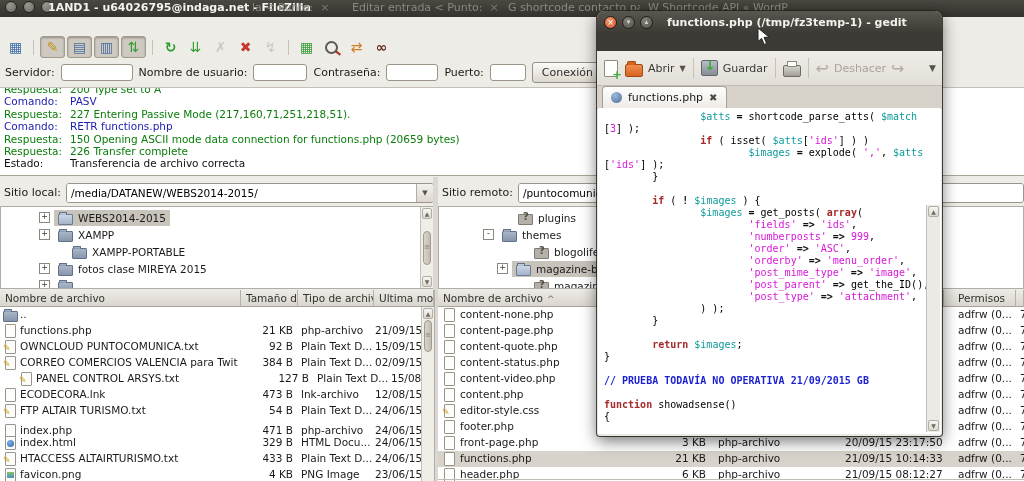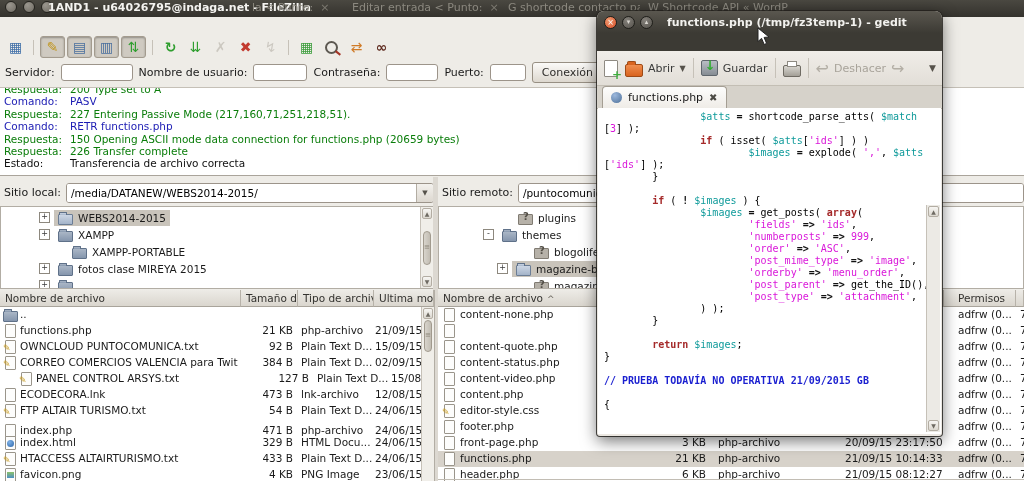--- a/index.html
+++ b/index.html
@@ -449,20 +449,21 @@
     <span class="fi fi-file"></span>
     <span class="cell q-name">content-none.php</span>
     <span class="cell q-size"></span>
     <span class="cell q-type"></span>
     <span class="cell q-date"></span>
     <span class="cell q-perm">adfrw (0...</span>
     <span class="cell q-extra">7</span>
   </div>
         <div class="rrow" style="top: 16px;">
     <span class="fi fi-file"></span>
+    <span class="cell q-name">content-page.php</span>
     <span class="cell q-size"></span>
     <span class="cell q-type"></span>
     <span class="cell q-date"></span>
     <span class="cell q-perm">adfrw (0...</span>
     <span class="cell q-extra">7</span>
   </div>
         <div class="rrow" style="top: 32px;">
     <span class="fi fi-file"></span>
     <span class="cell q-name">content-quote.php</span>
     <span class="cell q-size"></span>
@@ -605,32 +606,33 @@
           <div class="cl"><span class="t-p">                </span><span class="t-k">if</span><span class="t-p"> ( </span><span class="t-f">isset</span><span class="t-p">( </span><span class="t-v">$atts</span><span class="t-p">[</span><span class="t-s">'ids'</span><span class="t-p">] ) )</span></div>
           <div class="cl"><span class="t-p">                        </span><span class="t-v">$images</span><span class="t-p"> </span><span class="t-o">=</span><span class="t-p"> </span><span class="t-f">explode</span><span class="t-p">( </span><span class="t-s">','</span><span class="t-p">, </span><span class="t-v">$atts</span></div>
           <div class="cl"><span class="t-p">[</span><span class="t-s">'ids'</span><span class="t-p">] );</span></div>
           <div class="cl"><span class="t-p">        }</span></div>
           <div class="cl"></div>
           <div class="cl"><span class="t-p">        </span><span class="t-k">if</span><span class="t-p"> ( </span><span class="t-o">!</span><span class="t-p"> </span><span class="t-v">$images</span><span class="t-p"> ) {</span></div>
           <div class="cl"><span class="t-p">                </span><span class="t-v">$images</span><span class="t-p"> </span><span class="t-o">=</span><span class="t-p"> </span><span class="t-f">get_posts</span><span class="t-p">( </span><span class="t-k">array</span><span class="t-p">(</span></div>
           <div class="cl"><span class="t-p">                        </span><span class="t-s">'fields'</span><span class="t-p"> </span><span class="t-o">=&gt;</span><span class="t-p"> </span><span class="t-s">'ids'</span><span class="t-p">,</span></div>
           <div class="cl"><span class="t-p">                        </span><span class="t-s">'numberposts'</span><span class="t-p"> </span><span class="t-o">=&gt;</span><span class="t-p"> </span><span class="t-n">999</span><span class="t-p">,</span></div>
           <div class="cl"><span class="t-p">                        </span><span class="t-s">'order'</span><span class="t-p"> </span><span class="t-o">=&gt;</span><span class="t-p"> </span><span class="t-s">'ASC'</span><span class="t-p">,</span></div>
+          <div class="cl"><span class="t-p">                        </span><span class="t-s">'orderby'</span><span class="t-p"> </span><span class="t-o">=&gt;</span><span class="t-p"> </span><span class="t-s">'menu_order'</span><span class="t-p">,</span></div>
           <div class="cl"><span class="t-p">                        </span><span class="t-s">'post_mime_type'</span><span class="t-p"> </span><span class="t-o">=&gt;</span><span class="t-p"> </span><span class="t-s">'image'</span><span class="t-p">,</span></div>
-          <div class="cl"><span class="t-p">                        </span><span class="t-s">'orderby'</span><span class="t-p"> </span><span class="t-o">=&gt;</span><span class="t-p"> </span><span class="t-s">'menu_order'</span><span class="t-p">,</span></div>
           <div class="cl"><span class="t-p">                        </span><span class="t-s">'post_parent'</span><span class="t-p"> </span><span class="t-o">=&gt;</span><span class="t-p"> </span><span class="t-f">get_the_ID</span><span class="t-p">(),</span></div>
           <div class="cl"><span class="t-p">                        </span><span class="t-s">'post_type'</span><span class="t-p"> </span><span class="t-o">=&gt;</span><span class="t-p"> </span><span class="t-s">'attachment'</span><span class="t-p">,</span></div>
           <div class="cl"><span class="t-p">                ) );</span></div>
           <div class="cl"><span class="t-p">        }</span></div>
           <div class="cl"></div>
           <div class="cl"><span class="t-p">        </span><span class="t-k">return</span><span class="t-p"> </span><span class="t-v">$images</span><span class="t-p">;</span></div>
           <div class="cl"><span class="t-p">}</span></div>
           <div class="cl"></div>
           <div class="cl"><span class="t-c">// PRUEBA TODAVÍA NO OPERATIVA 21/09/2015 GB</span></div>
           <div class="cl"></div>
+          <div class="cl"><span class="t-k">function</span><span class="t-p"> </span><span class="t-f">showadsense</span><span class="t-p">()</span></div>
           <div class="cl"><span class="t-p">{</span></div>
         </div>
       <div id="g-scroll">
         <div class="sb-btn">▲</div>
 
         <div class="sb-btn" style="position:absolute;bottom:0;left:0;right:0">▼</div>
       </div>
     </div>
   </div>
 

